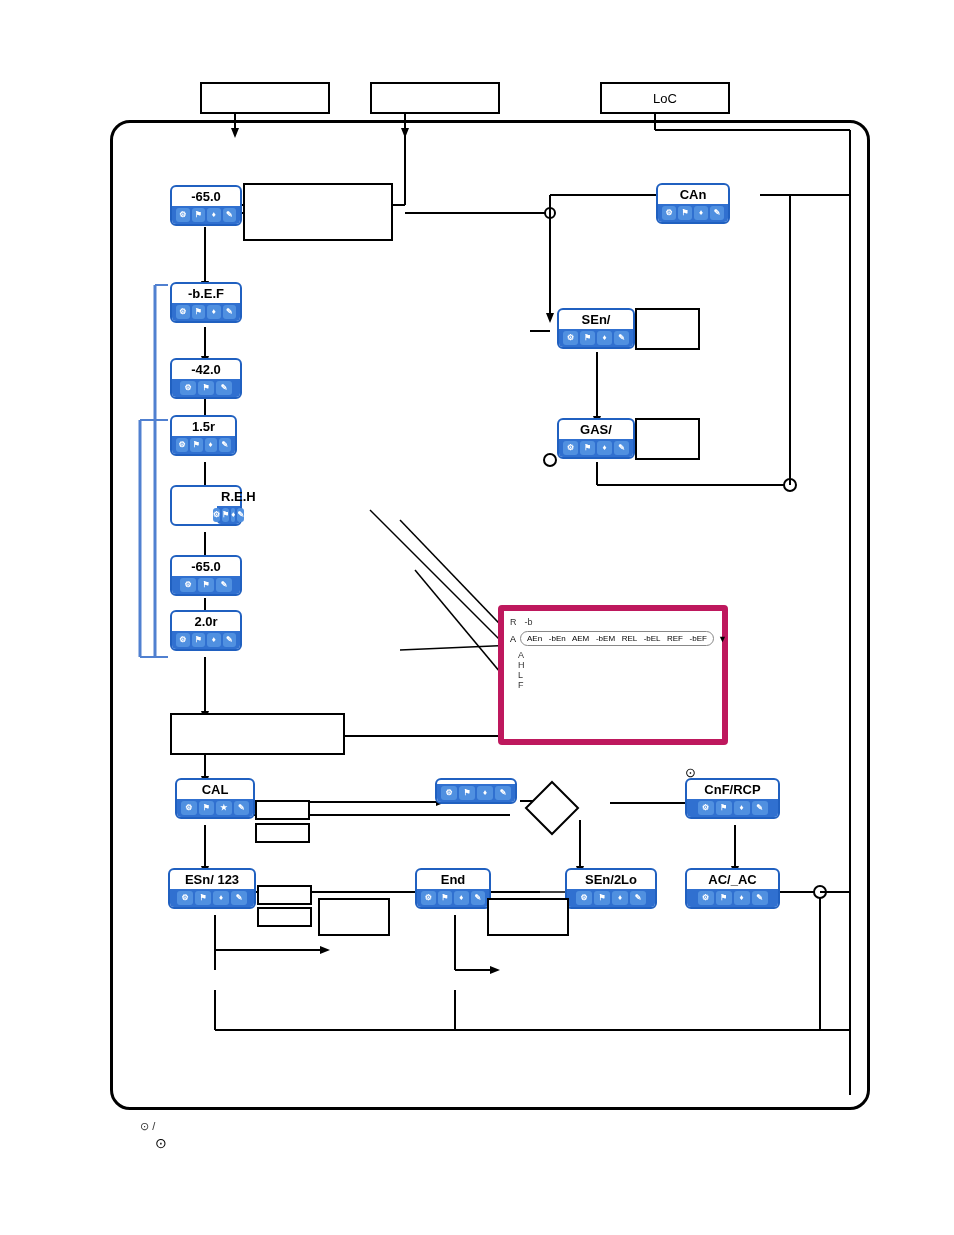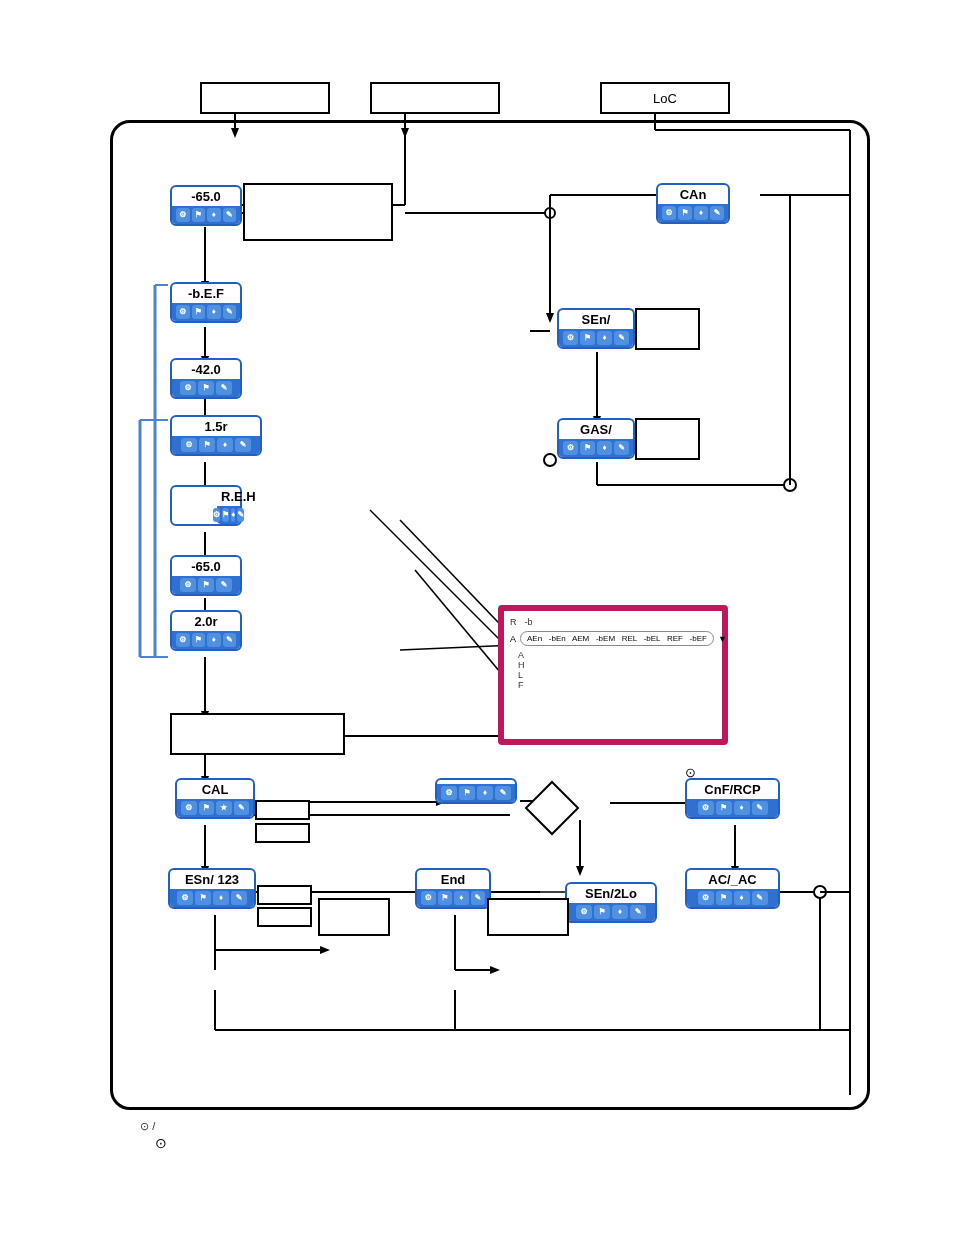--- a/index.html
+++ b/index.html
@@ -317,21 +317,21 @@
 
   <div class="node-box" style="left:110px; top:328px; width:72px;">
     <span class="label">-42.0</span>
     <div class="node-icons">
       <span>⚙</span>
         <span>⚑</span>
         <span>✎</span>
     </div>
   </div>
 
-  <div class="node-box" style="left:110px; top:385px; width:92px;">
+  <div class="node-box" style="left:110px; top:385px; width:67px;">
     <span class="label">1.5r</span>
     <div class="node-icons">
       <span>⚙</span>
         <span>⚑</span>
         <span>♦</span>
         <span>✎</span>
     </div>
   </div>
 
   <div class="node-box" style="left:110px; top:455px; width:72px;padding-left:45px;">
@@ -473,21 +473,21 @@
   <div class="node-box" style="left:355px; top:838px; width:76px;">
     <span class="label">End</span>
     <div class="node-icons">
       <span>⚙</span>
         <span>⚑</span>
         <span>♦</span>
         <span>✎</span>
     </div>
   </div>
 
-  <div class="node-box" style="left:505px; top:838px; width:92px;margin-top:14px;">
+  <div class="node-box" style="left:505px; top:838px; width:92px;">
     <span class="label">SEn/2Lo</span>
     <div class="node-icons">
       <span>⚙</span>
         <span>⚑</span>
         <span>♦</span>
         <span>✎</span>
     </div>
   </div>
 
   <div class="node-box" style="left:625px; top:748px; width:95px;">

